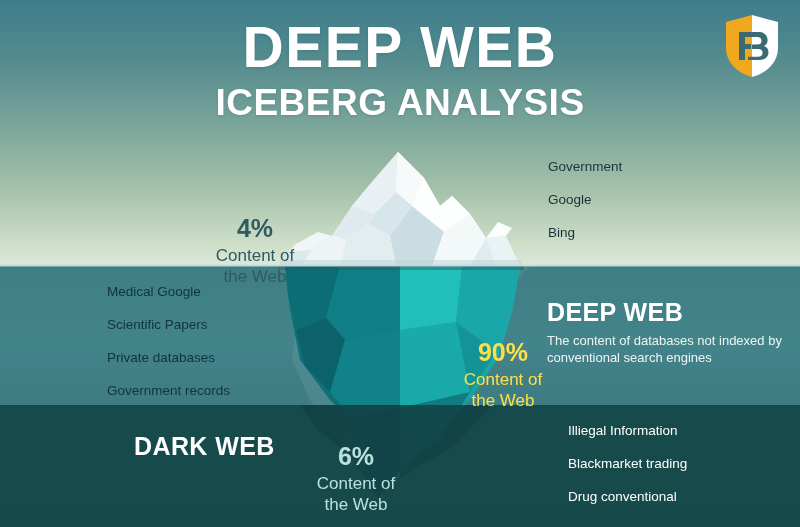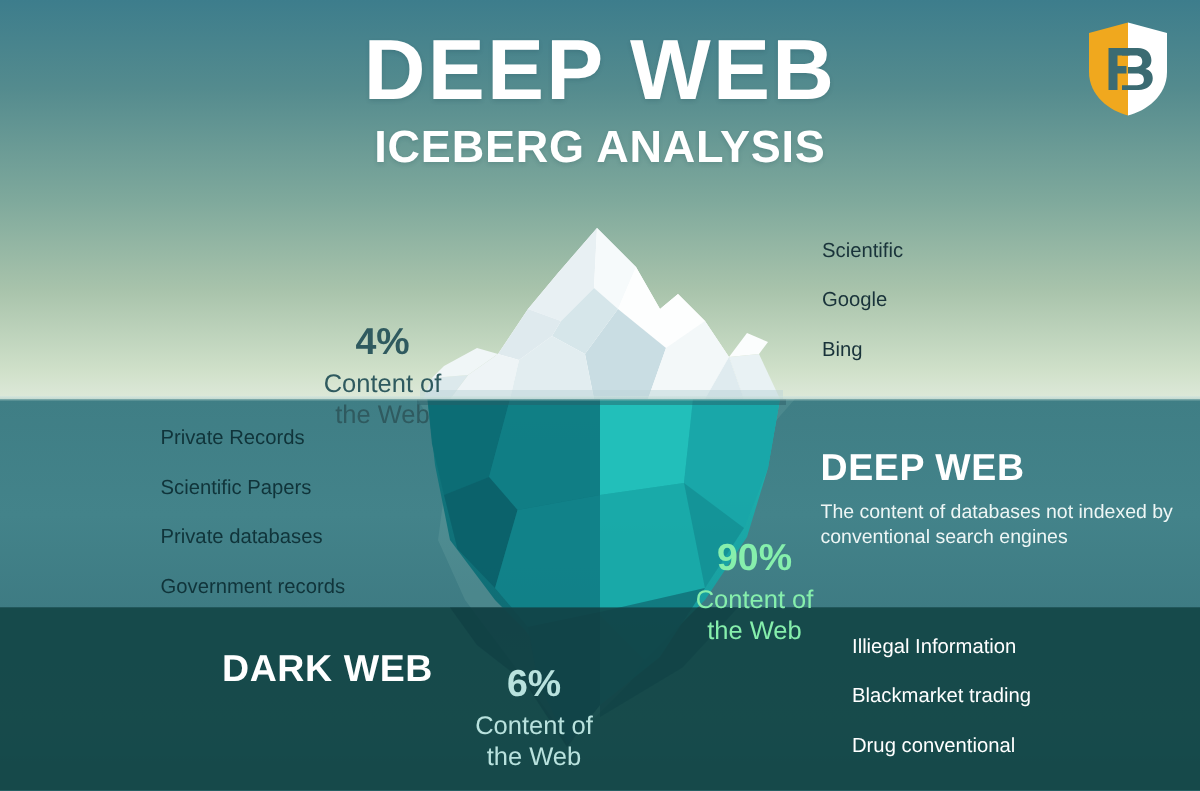--- a/index.html
+++ b/index.html
@@ -38,53 +38,53 @@
   
   .title-wrap{
     position:absolute;left:0;top:18px;width:800px;text-align:center;
     color:#ffffff;
   }
   .title-main{
     font-size:57px;font-weight:bold;letter-spacing:1.5px;line-height:1.05;
     text-shadow:0 1px 3px rgba(30,70,80,.20);
   }
   .title-sub{
-    font-size:30px;font-weight:bold;letter-spacing:.5px;margin-top:4px;
+    font-size:37px;font-weight:bold;letter-spacing:.5px;margin-top:4px;
     text-shadow:0 1px 3px rgba(30,70,80,.18);
   }
 
   .surface-head{
     position:absolute;left:108px;top:163px;
     font-size:27px;font-weight:bold;color:#ffffff;letter-spacing:.6px;
     text-shadow:0 1px 3px rgba(40,80,85,.18);
   }
 
   .pct-block{position:absolute;text-align:center;}
   .pct-num{font-size:25px;font-weight:bold;line-height:1;}
   .pct-cap{font-size:17px;line-height:1.25;margin-top:4px;}
 
   .pct-4{left:207px;top:216px;width:96px;color:#2f5a5f;}
-  .pct-90{left:455px;top:360px;width:96px;color:#86efac;}
+  .pct-90{left:455px;top:340px;width:96px;color:#fde047;}
   .pct-6{left:313px;top:444px;width:86px;color:#b9e2de;}
 
   .list{position:absolute;}
   .list .row{font-size:13.5px;line-height:1;margin-bottom:19.5px;}
 
   .list-surface{left:548px;top:160px;color:#19333a;}
   .list-deep{left:107px;top:285px;color:#10343a;}
   .list-dark{left:568px;top:424px;color:#ffffff;}
 
   .deep-head{
     position:absolute;left:547px;top:300px;width:240px;color:#ffffff;
   }
   .deep-head .h{font-size:25px;font-weight:bold;letter-spacing:.4px;line-height:1;}
   .deep-head .p{font-size:13px;line-height:1.32;margin-top:7px;color:#eef6f5;}
 
   .dark-head{
-    position:absolute;left:148px;top:434px;width:185px;color:#ffffff;
+    position:absolute;left:134px;top:434px;width:185px;color:#ffffff;
   }
   .dark-head .h{font-size:25px;font-weight:bold;letter-spacing:.4px;line-height:1;}
   .dark-head .p{font-size:12.5px;line-height:1.33;margin-top:7px;color:#e6f1f0;}
 </style>
 </head>
 <body>
 
 <div id="stage">
 
   <div class="sky"></div>
@@ -181,27 +181,27 @@
 
   <div class="pct-block pct-4">
     <div class="pct-num">4%</div>
     <div class="pct-cap">
       <span>Content of</span><br>
       <span>the Web</span>
     </div>
   </div>
 
   <div class="list list-surface">
-    <div class="row">Scientific</div>
+    <div class="row">Government</div>
     <div class="row">Google</div>
     <div class="row">Bing</div>
   </div>
 
   <div class="list list-deep">
-    <div class="row">Private Records</div>
+    <div class="row">Medical Google</div>
     <div class="row">Scientific Papers</div>
     <div class="row">Private databases</div>
     <div class="row">Government records</div>
   </div>
 
   <div class="deep-head">
     <div class="h">DEEP WEB</div>
     <div class="p">The content of databases not indexed by conventional search engines</div>
   </div>
 

